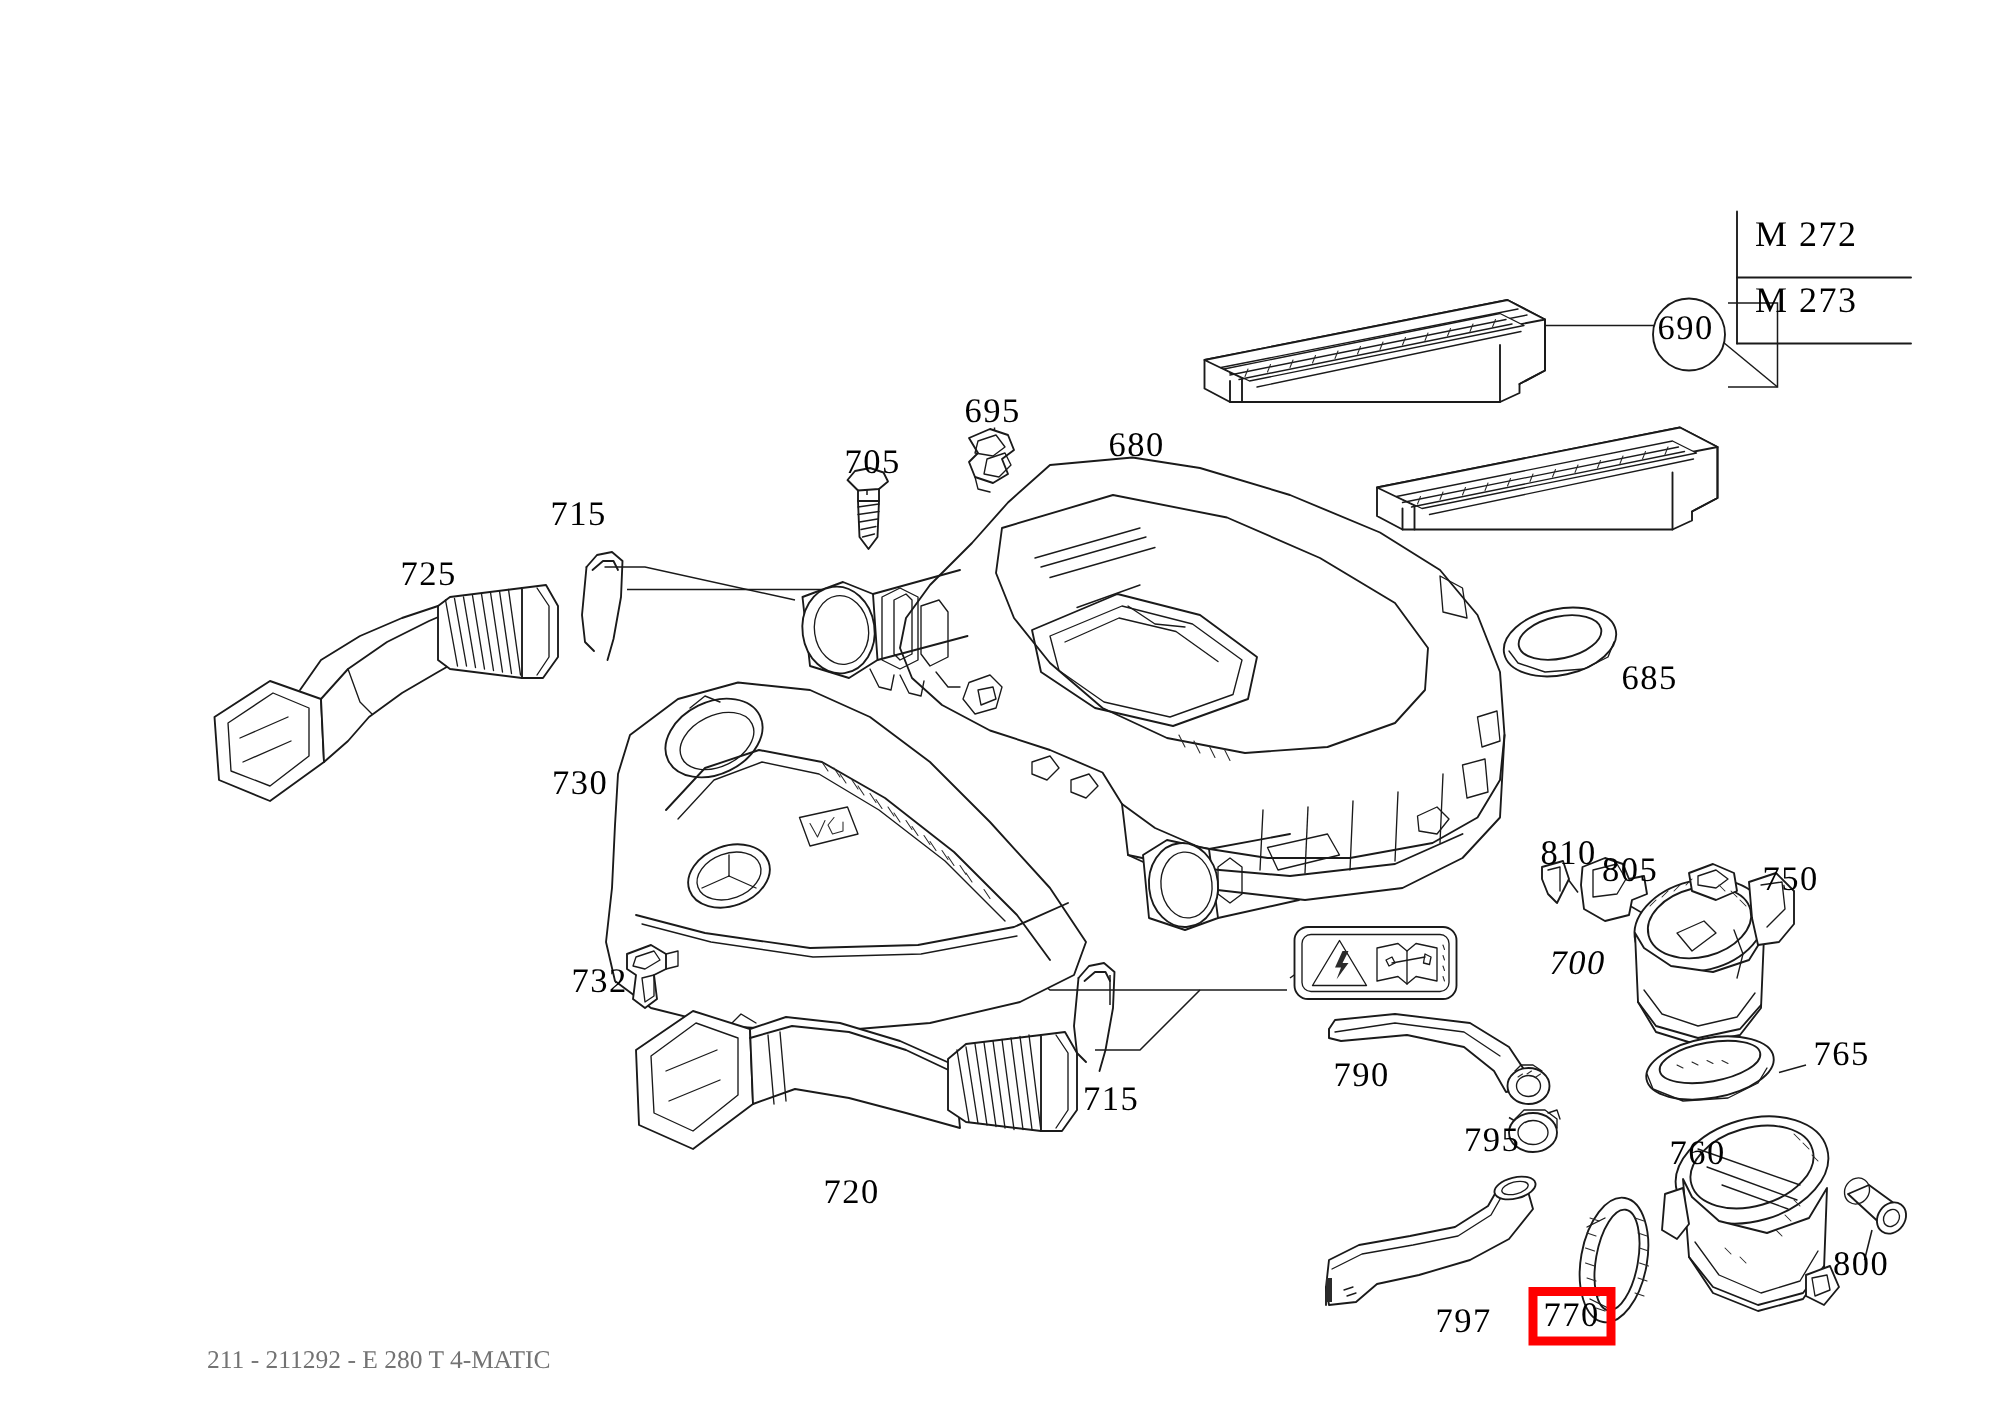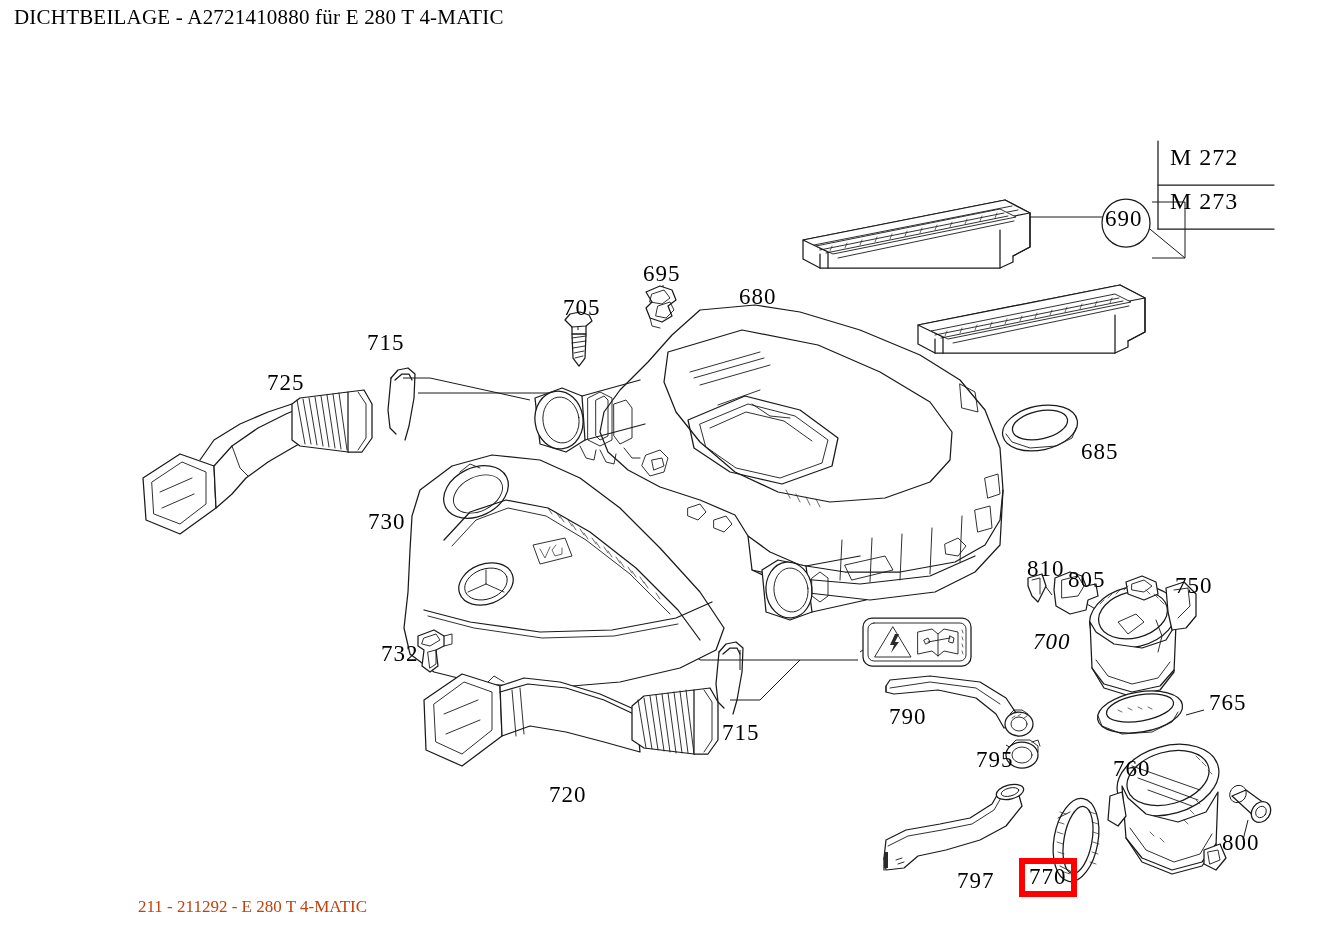--- a/index.html
+++ b/index.html
@@ -27,21 +27,21 @@
     letter-spacing: 0.2px;
     white-space: nowrap;
     color: #000;
   }
   #diagram-footer {
     position: absolute;
     left: 138px;
     top: 897px;
     font-size: 17px;
     white-space: nowrap;
-    color: #c2410c;
+    color: #737373;
   }
   #artboard {
     position: absolute;
     left: 0;
     top: 0;
     width: 1326px;
     height: 938px;
   }
   .callout {
     position: absolute;
@@ -72,21 +72,20 @@
   .lead { fill:none; stroke:#1a1a1a; stroke-width:1.0; }
   .fillw { fill:#ffffff; stroke:#1a1a1a; stroke-width:1.25; stroke-linejoin:round; }
   .fillw-t { fill:#ffffff; stroke:#1a1a1a; stroke-width:0.9; stroke-linejoin:round; }
   .dk { fill:#2b2b2b; stroke:none; }
 </style>
 </head>
 <body>
 
 <div id="page">
 
-  <div id="diagram-title">DICHTBEILAGE  - A2721410880 für E 280 T 4-MATIC</div>
 
   <svg id="artboard" viewBox="0 0 1326 938">
 
     <g>
       <path class="lead" d="M1152 202 L1185 202 L1185 258 L1152 258"></path>
       <path class="lead" d="M1020 217 L1103 217"></path>
       <path class="lead" d="M1145 225 L1185 258"></path>
       <path class="lead" d="M403 378 L430 378 L530 400"></path>
       <path class="lead" d="M418 393 L560 393 L560 415"></path>
       <path class="lead" d="M745 350 L770 320"></path>

